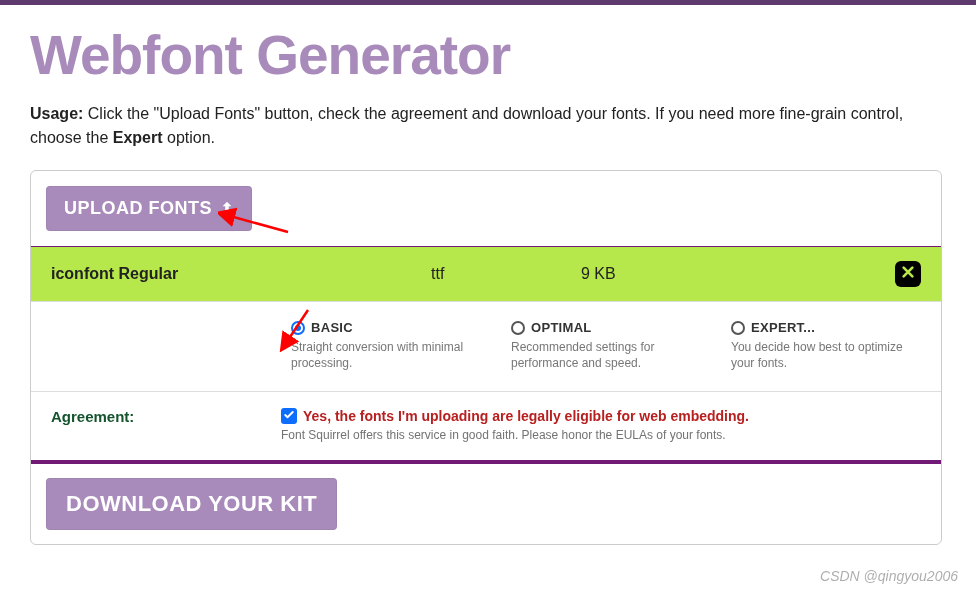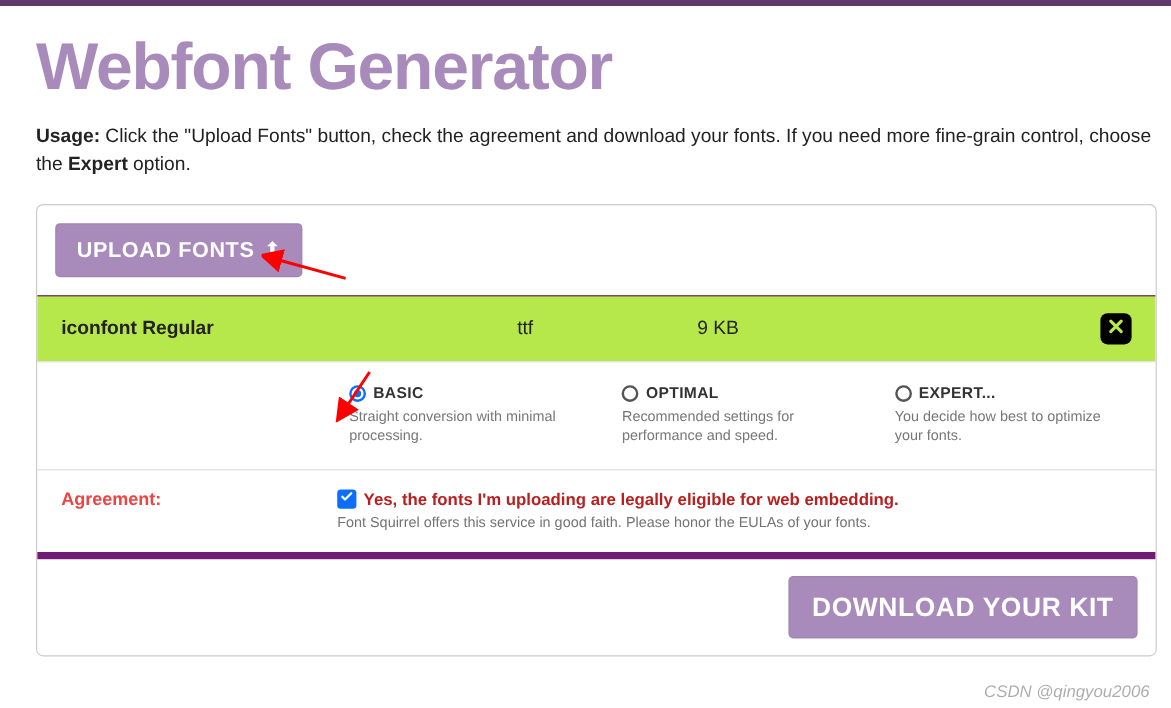--- a/index.html
+++ b/index.html
@@ -4,21 +4,21 @@
 <style>
 * { box-sizing: border-box; margin: 0; padding: 0; }
 body {
   font-family: "Helvetica Neue", Arial, sans-serif;
   background: #fff;
   width: 976px;
   height: 590px;
   position: relative;
 }
 .top-bar { height: 5px; background: #5e3a6e; }
-.container { padding: 18px 12px 0 30px; }
+.container { padding: 18px 34px 0 30px; }
 .page-title {
   font-family: "Arial Narrow", Impact, "Helvetica Neue", sans-serif;
   font-stretch: condensed;
   font-size: 55px;
   font-weight: 800;
   color: #a88bba;
   text-transform: none;
   letter-spacing: -1px;
   margin-bottom: 15px;
 }
@@ -105,38 +105,38 @@
   background: #0d6efd;
   border-radius: 50%;
 }
 .opt-label { font-weight: 700; font-size: 13px; color: #333; letter-spacing: 0.3px; }
 .opt-desc { font-size: 12px; color: #777; line-height: 1.35; }
 .agreement-row {
   display: flex;
   padding: 16px 20px 18px 20px;
   border-top: 1px solid #ddd;
 }
-.agreement-label { font-weight: 700; font-size: 15px; flex: 0 0 230px; color:#ef4444; }
+.agreement-label { font-weight: 700; font-size: 15px; flex: 0 0 230px; color:#14532d; }
 .agreement-body { flex: 1; }
 .agree-top { display: flex; gap: 6px; }
 .checkbox {
   width: 16px; height: 16px;
   background: #0d6efd;
   border-radius: 3px;
   display: flex; align-items: center; justify-content: center;
   cursor: pointer;
 }
 .checkbox svg { width: 12px; height: 12px; }
 .agree-text { color: #b82020; font-weight: 700; font-size: 14px; }
 .agree-note { font-size: 12px; color: #737373; margin-top: 4px; }
 .download-row {
-  border-top: 6px solid #701a75;
+  border-top: 4px solid #701a75;
   padding: 14px 15px;
   display: flex;
-  justify-content: flex-end;
+  justify-content: flex-start;
 }
 .download-btn { font-size: 22px; padding: 13px 20px; }
 .watermark {
   position: absolute;
   right: 18px; bottom: 6px;
   font-style: italic;
   color: rgba(0,0,0,0.33);
   font-size: 14px;
 }
 .annotation-arrow { position: absolute; pointer-events: none; }

